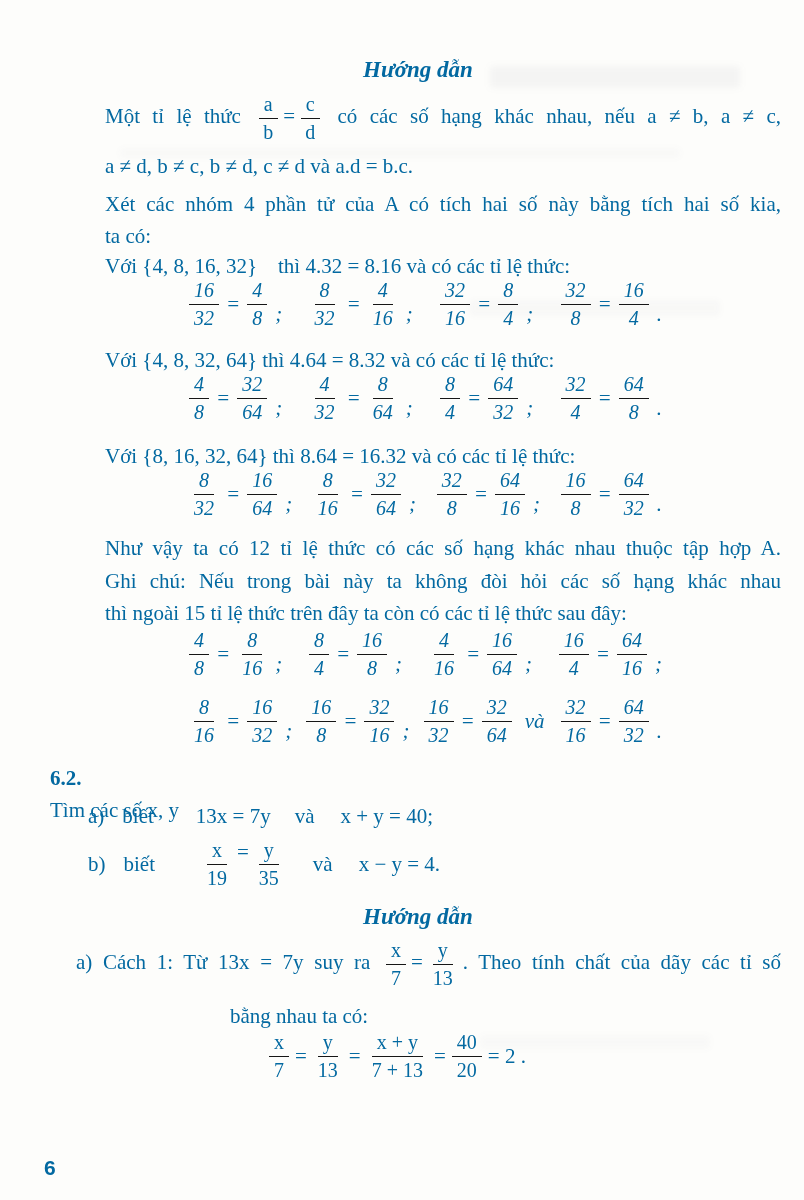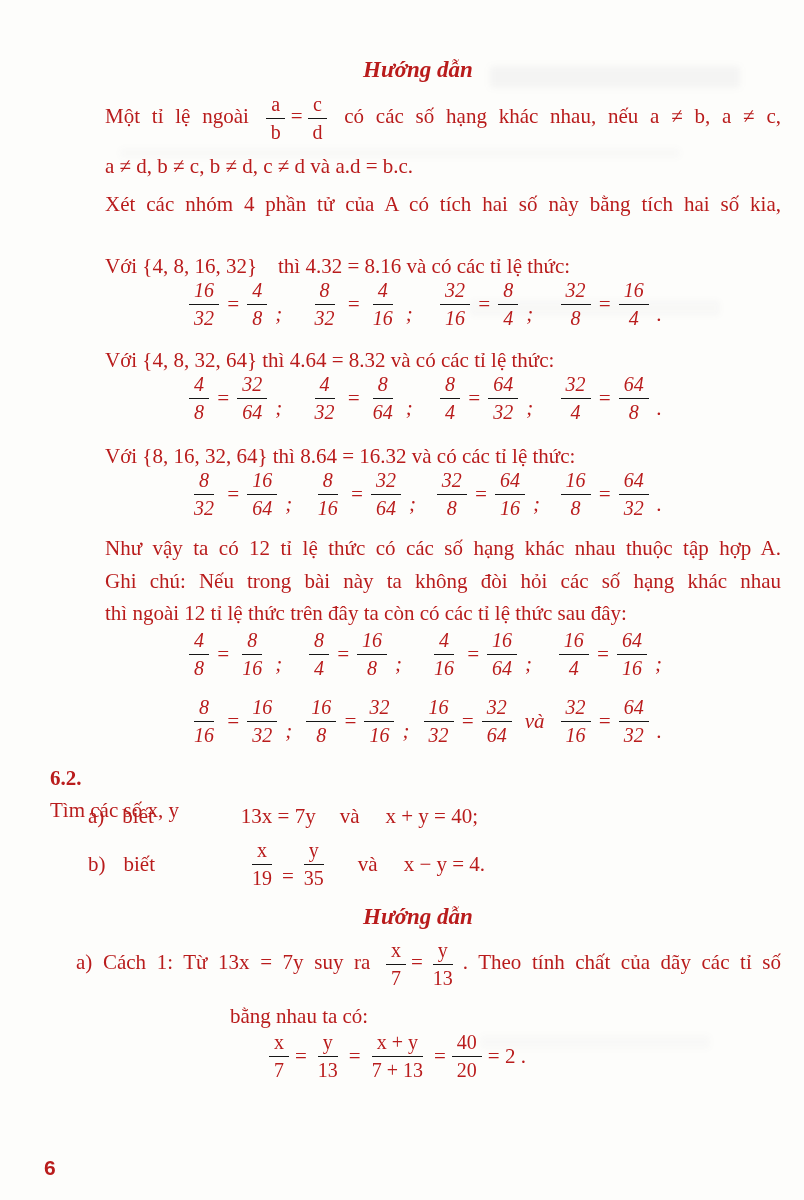--- a/index.html
+++ b/index.html
@@ -2,21 +2,21 @@
 <html><head>
 <meta charset="utf-8">
 <style>
   html,body{margin:0;padding:0;}
   body{background:#ffffff;}
   .page{
     position:relative;
     width:804px;height:1200px;
     background:#fdfdfb;
     font-family:"Liberation Serif","DejaVu Serif",serif;
-    color:#b91c1c;
+    color:#0369a1;
     overflow:hidden;
   }
   
   .bleed{position:absolute;background:rgba(100,100,110,0.055);filter:blur(3px);border-radius:3px;}
 
   .title{
     position:absolute;left:105px;width:626px;
     text-align:center;font-weight:bold;font-style:italic;
     font-size:23px;line-height:30px;
   }
@@ -45,21 +45,21 @@
   .grp .eq{margin:0 2px;}
   .sep{margin-left:3px;transform:translateY(10px);}
   .sep.word{transform:none;margin:0 2px 0 8px;}
 
   .probline{position:absolute;left:50px;font-size:21px;line-height:32px;display:flex;align-items:baseline;flex-direction:column;}
   .probline .num{font-weight:bold;margin-right:9px;}
 
   .item{position:absolute;left:88px;display:flex;align-items:center;font-size:21px;}
   .item .lab{margin-right:18px;}
   .item .word{margin-right:42px;}
-  .item .e1{margin-right:24px;display:inline-flex;align-items:flex-end;margin-left:45px;}
+  .item .e1{margin-right:24px;display:inline-flex;align-items:flex-start;}
   .item .conj{margin-right:26px;}
 
   .tline{position:absolute;font-size:21px;line-height:33px;}
   .eqline{
     position:absolute;left:263px;display:flex;align-items:center;
     font-size:21px;
   }
   .eqline .fr{margin:0 6px;}
   .eqline span{white-space:pre;}
 
@@ -74,24 +74,25 @@
 
 <div class="page">
 
   <div class="bleed" style="left:490px;top:66px;width:250px;height:22px;"></div>
   <div class="bleed" style="left:120px;top:148px;width:560px;height:10px;opacity:.5;"></div>
   <div class="bleed" style="left:470px;top:300px;width:250px;height:16px;opacity:.6;"></div>
   <div class="bleed" style="left:480px;top:1035px;width:230px;height:14px;opacity:.5;"></div>
 
   <div class="title" style="top:55px;">Hướng dẫn</div>
 
-  <div class="line just" style="top:94px;"><span>Một tỉ lệ ngoài </span><span class="fr"><span class="n">a</span><span class="d">b</span></span><span>=</span><span class="fr"><span class="n">c</span><span class="d">d</span></span><span> có các số hạng khác nhau, nếu a ≠ b, a ≠ c,</span></div>
+  <div class="line just" style="top:94px;"><span>Một tỉ lệ thức </span><span class="fr"><span class="n">a</span><span class="d">b</span></span><span>=</span><span class="fr"><span class="n">c</span><span class="d">d</span></span><span> có các số hạng khác nhau, nếu a ≠ b, a ≠ c,</span></div>
   <div class="line" style="top:150px;">a ≠ d, b ≠ c, b ≠ d, c ≠ d và a.d = b.c.</div>
 
   <div class="line just" style="top:188px;">Xét các nhóm 4 phần tử của A có tích hai số này bằng tích hai số kia,</div>
+  <div class="line" style="top:220px;">ta có:</div>
 
   <div class="line" style="top:250px;">Với {4, 8, 16, 32} thì 4.32 = 8.16 và có các tỉ lệ thức:</div>
   <div class="fracrow" style="top:280px;">
       <span class="grp">
         <span class="fr">
           <span class="n">16</span>
           <span class="d">32</span>
         </span>
         <span class="eq">=</span>
         <span class="fr">
@@ -238,21 +239,21 @@
           <span class="n">64</span>
           <span class="d">32</span>
         </span>
         <span class="sep">.</span>
       </span>
     </div>
 
   <div class="line just" style="top:532px;">Như vậy ta có 12 tỉ lệ thức có các số hạng khác nhau thuộc tập hợp A.</div>
 
   <div class="line just" style="top:565px;"><span class="it">Ghi chú:</span><span> Nếu trong bài này ta không đòi hỏi các số hạng khác nhau</span></div>
-  <div class="line" style="top:597px;">thì ngoài 12 tỉ lệ thức trên đây ta còn có các tỉ lệ thức sau đây:</div>
+  <div class="line" style="top:597px;">thì ngoài 15 tỉ lệ thức trên đây ta còn có các tỉ lệ thức sau đây:</div>
 
   <div class="fracrow" style="top:630px;">
       <span class="grp">
         <span class="fr">
           <span class="n">4</span>
           <span class="d">8</span>
         </span>
         <span class="eq">=</span>
         <span class="fr">
           <span class="n">8</span>

